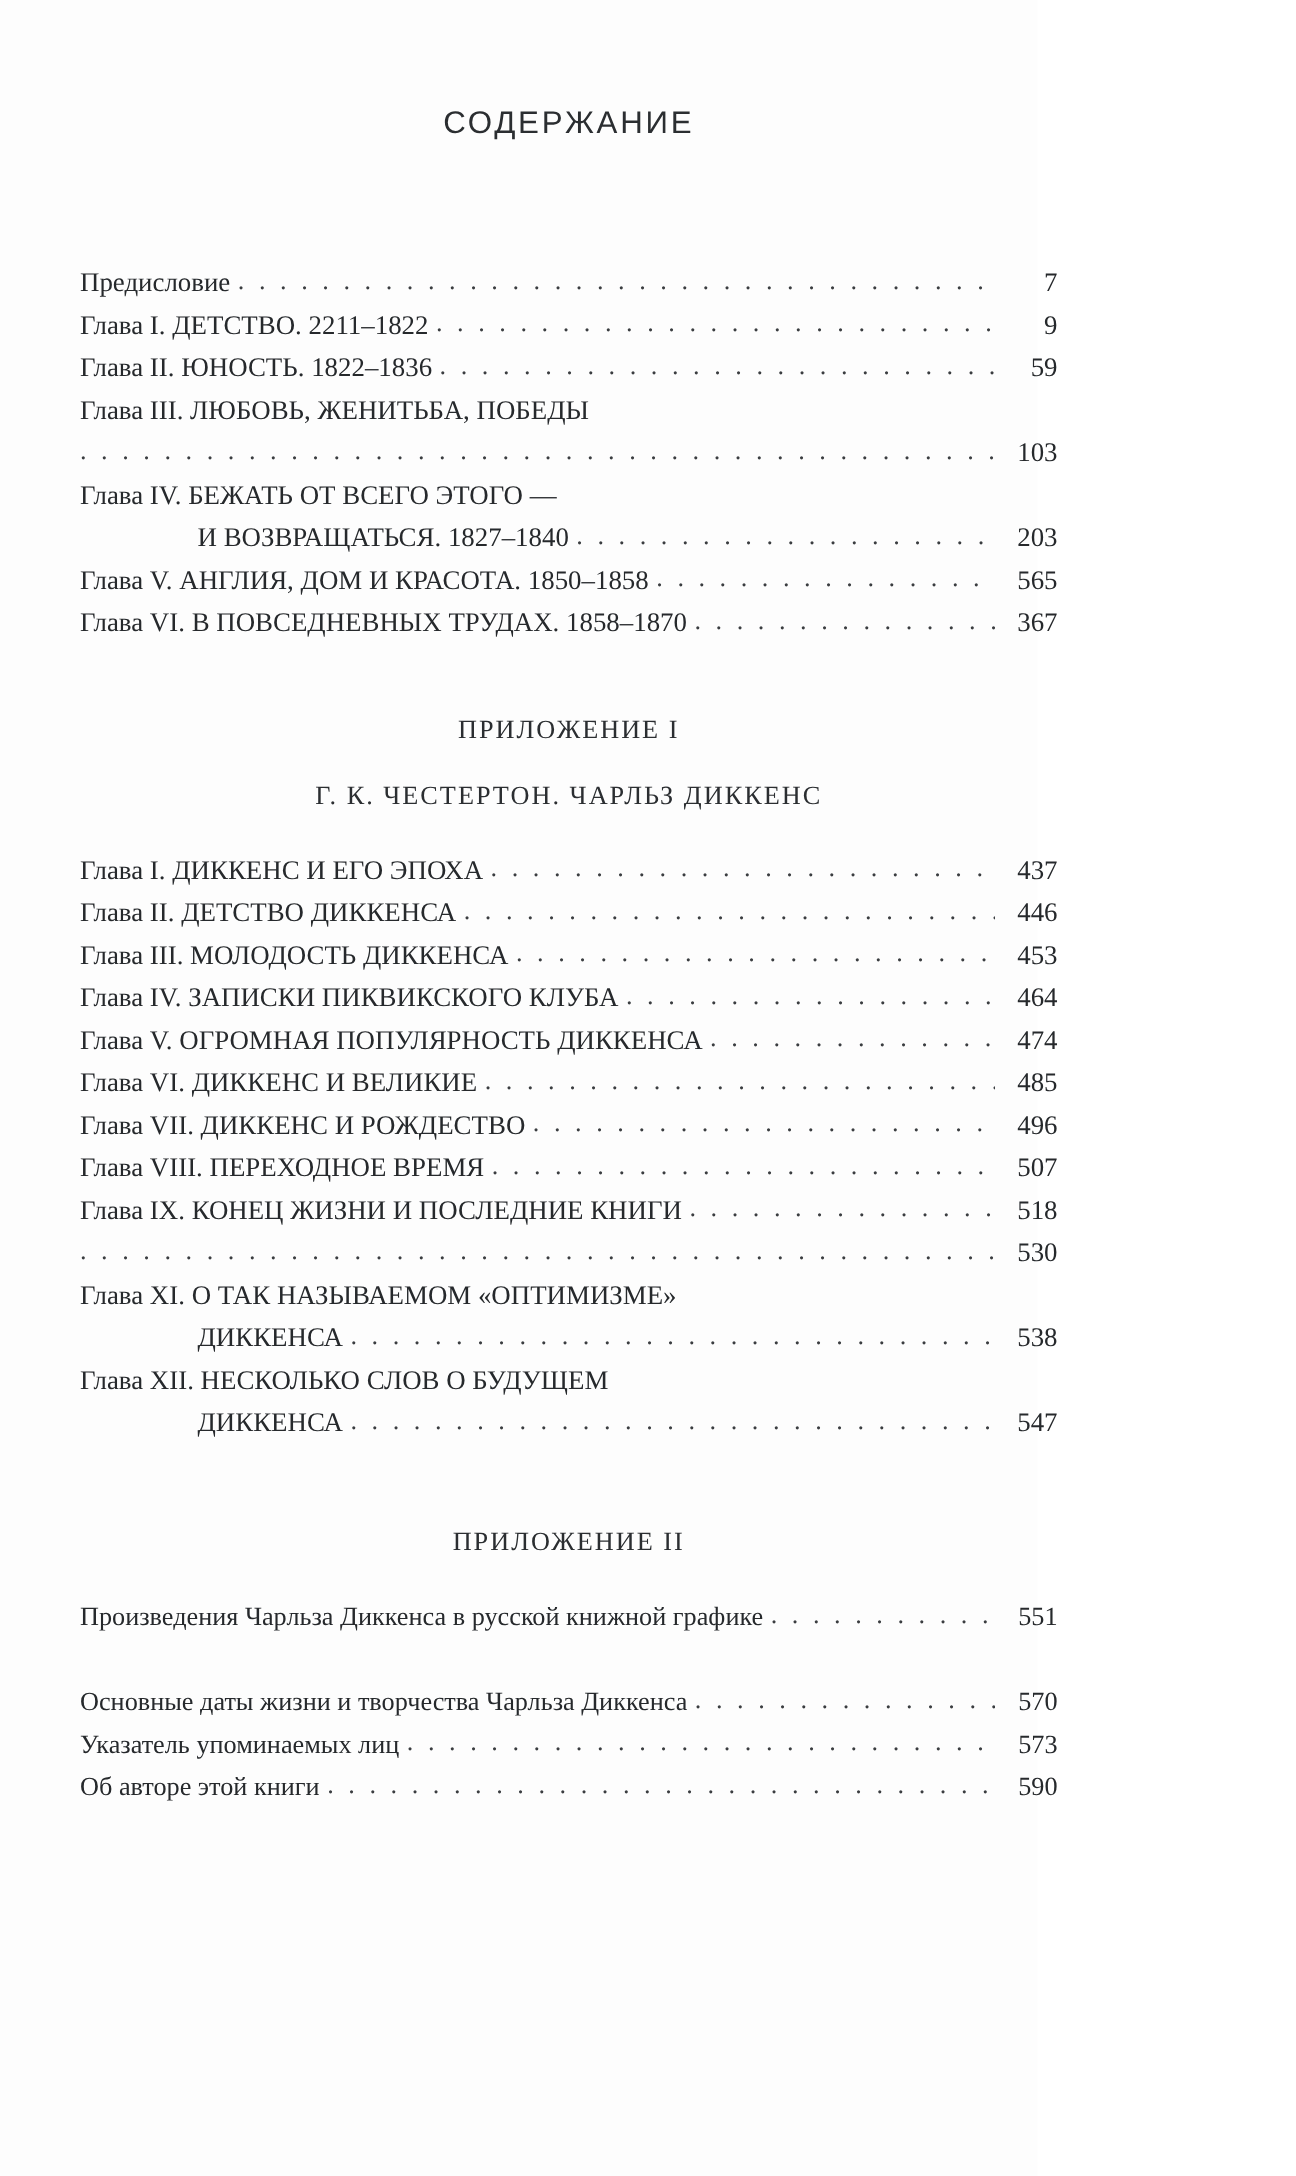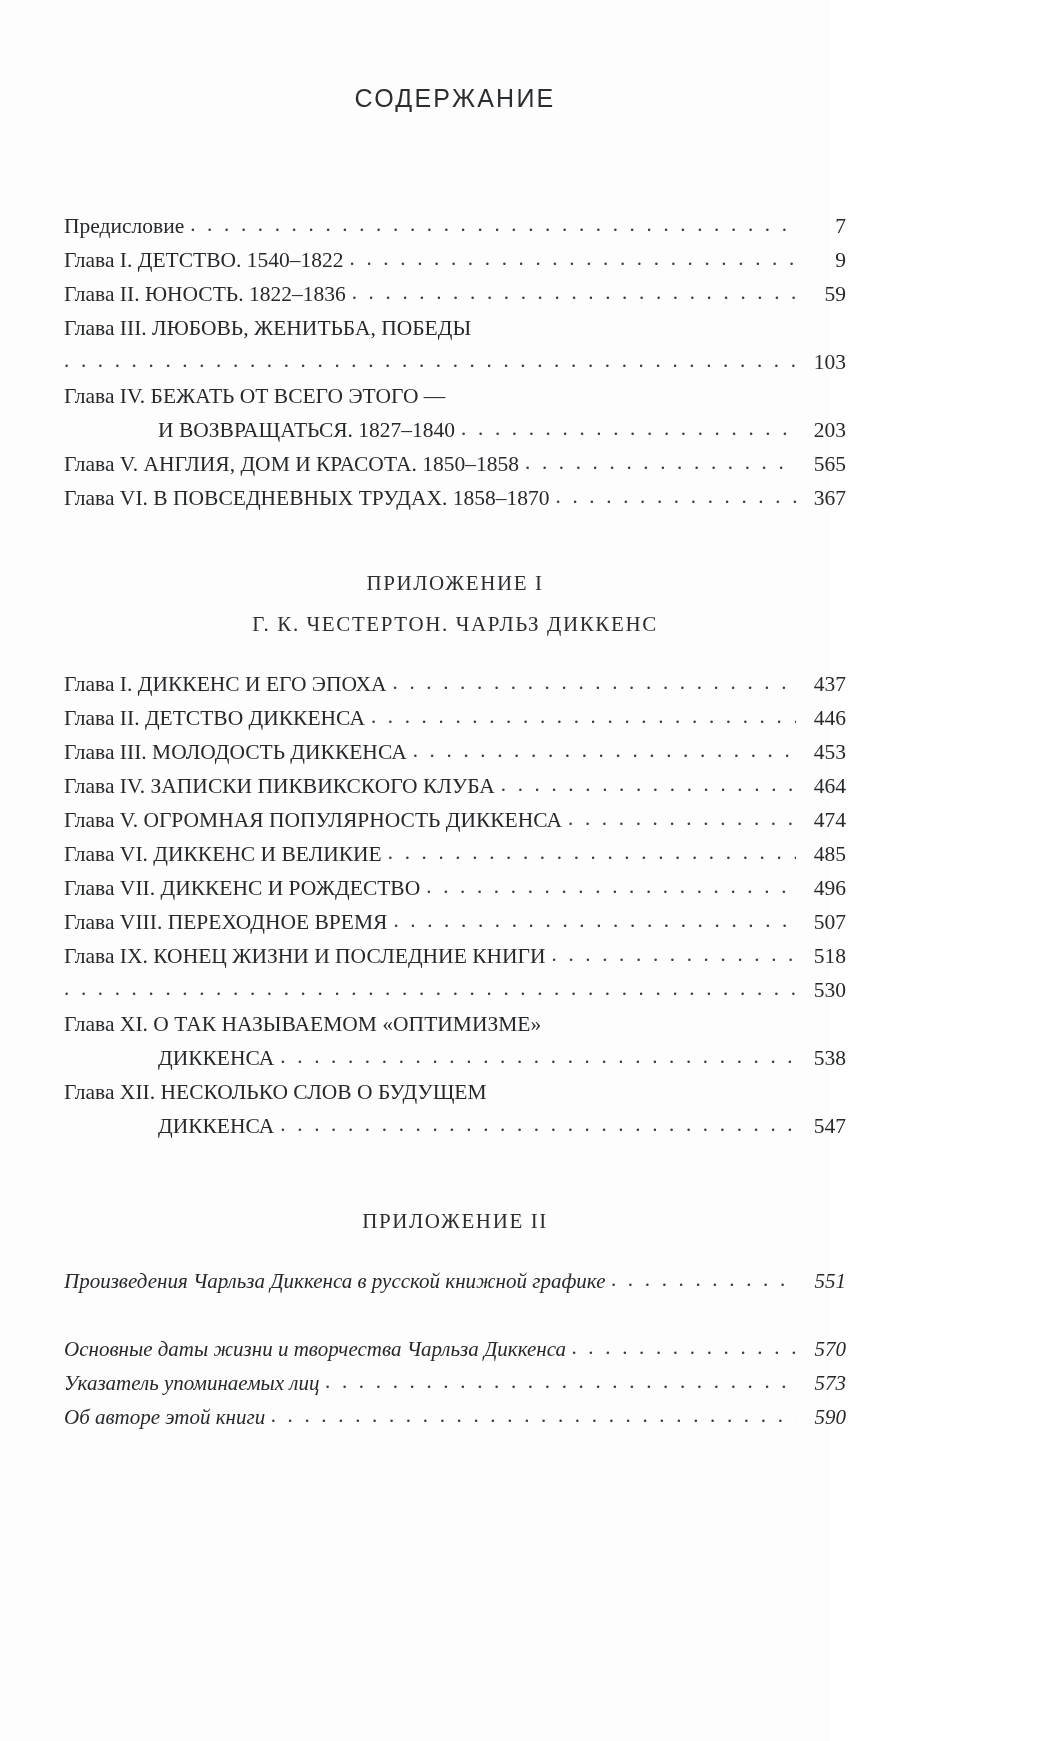--- a/index.html
+++ b/index.html
@@ -73,43 +73,43 @@
     text-align: right;
     min-width: 42px;
   }
   .toc-row.cont .label {
     padding-left: 94px;
   }
   .first-group { margin-top: 96px; }
   .group-2 { margin-top: 0; }
   .spacer-m { height: 34px; }
   .spacer-l { height: 56px; }
-  .appendix-title { margin-bottom: 16px; }
+  .appendix-title { margin-bottom: 28px; }
   .appendix-sub { margin-bottom: 30px; margin-top: 10px; }
   .tight { line-height: 33px; }
-  .group-3 .toc-row { font-size: 21px; font-style: italic; }
+  .group-3 .toc-row { font-size: 21px; }
   .note-row { font-size: 21px; }
 </style>
 </head>
 <body>
 
 <div class="page">
   <div class="content">
 
     <div class="doc-title">СОДЕРЖАНИЕ</div>
 
     <div class="block first-group">
 
       <div class="toc-row">
         <span class="label">Предисловие</span>
         <span class="leaders">. . . . . . . . . . . . . . . . . . . . . . . . . . . . . . . . . . . . . . . . . . . . . . . . . . . . . . . . . . . . .</span>
         <span class="page-num">7</span>
       </div>
       <div class="toc-row">
-        <span class="label">Глава I. ДЕТСТВО. 1540–1822</span>
+        <span class="label">Глава I. ДЕТСТВО. 2211–1822</span>
         <span class="leaders">. . . . . . . . . . . . . . . . . . . . . . . . . . . . . . . . . . . . . . . . . . . . . . . . . . . . . . . . . . . . .</span>
         <span class="page-num">9</span>
       </div>
       <div class="toc-row">
         <span class="label">Глава II. ЮНОСТЬ. 1822–1836</span>
         <span class="leaders">. . . . . . . . . . . . . . . . . . . . . . . . . . . . . . . . . . . . . . . . . . . . . . . . . . . . . . . . . . . . .</span>
         <span class="page-num">59</span>
       </div>
       <div class="toc-row">
         <span class="label">Глава III. ЛЮБОВЬ, ЖЕНИТЬБА, ПОБЕДЫ</span>

